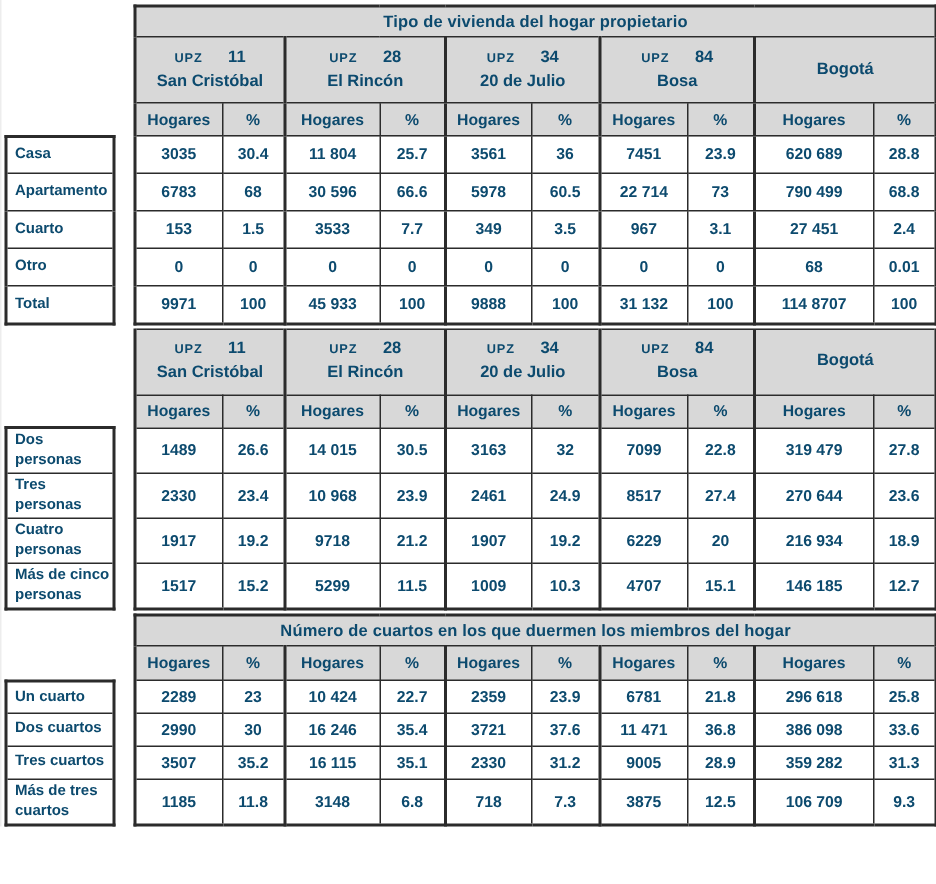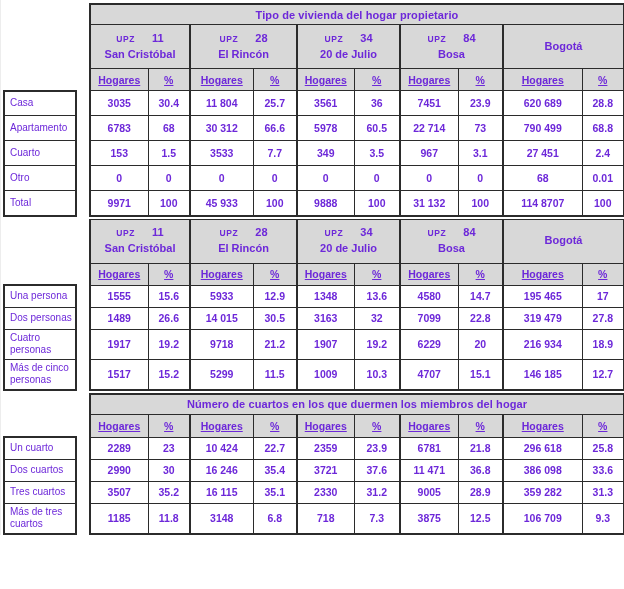--- a/index.html
+++ b/index.html
@@ -1,41 +1,41 @@
 <!DOCTYPE html>
 <html><head>
 <meta charset="utf-8">
 <style>
   html,body{margin:0;padding:0;background:#ffffff;}
   body{width:624px;height:589px;overflow:hidden;
        font-family:"Liberation Sans",sans-serif;-webkit-font-smoothing:antialiased;}
   .wrap{padding:3px 0 0 2px;border-left:1px solid #ededed;}
 
-  table.sec{border-collapse:collapse;table-layout:fixed;width:620px;color:#6d28d9;}
+  table.sec{border-collapse:collapse;table-layout:fixed;width:620px;color:#0c4a6e;}
   table.sec + table.sec{margin-top:2px;}
 
   
   thead th{background:#d8d8d8;font-weight:bold;vertical-align:middle;text-align:center;padding:0;}
   td.blank{border:none;background:#ffffff;padding:0;}
 
   .title-row th.title{border:2px solid #2b2b2b;border-bottom-width:1px;font-size:11px;height:19px;letter-spacing:.1px;}
   .upz-row{height:44px;}
   .upz-cell{border:1px solid #2b2b2b;border-right-width:2px;font-size:11px;line-height:1.45;}
   .upz-cell.gfirst{border-left-width:2px;}
   .upz-prefix{font-size:8.5px;letter-spacing:.6px;}
   .upz-num{font-size:11px;margin-left:17px;}
   .upz-name{font-size:11px;}
-  .sub-row{height:22px;text-decoration:underline;}
+  .sub-row{height:22px;}
   .sub-row th{border:1px solid #2b2b2b;font-size:10.5px;}
   .sub-row th.gfirst{border-left-width:2px;}
   .sub-row th.gend{border-right-width:2px;}
 
   
   tbody th.rowlabel{background:#ffffff;border:1px solid #2b2b2b;border-left-width:2px;border-right-width:2px;
-       font-weight:normal;font-size:10px;text-align:left;padding:2px 2px 2px 5px;line-height:1.25;}
+       font-weight:bold;font-size:10px;text-align:left;padding:2px 2px 2px 5px;line-height:1.25;}
   tbody tr:first-child th.rowlabel{border-top-width:2px;}
   tbody tr:last-child th.rowlabel{border-bottom-width:2px;}
   td.gap{border:none;background:#ffffff;padding:0;}
   td.d{border:1px solid #2b2b2b;text-align:center;font-weight:bold;font-size:10.5px;white-space:nowrap;padding:2px 1px;}
   td.d.gfirst{border-left-width:2px;}
   td.d.gend{border-right-width:2px;}
   tbody tr:last-child td.d{border-bottom-width:2px;text-align:center;}
 
   table.s1 tbody tr{height:25px;}
   table.s2 tbody tr{height:22px;}
@@ -116,21 +116,21 @@
           <td class="d">7451</td>
           <td class="d gend">23.9</td>
           <td class="d">620 689</td>
           <td class="d gend">28.8</td>
         </tr>
         <tr>
           <th class="rowlabel">Apartamento</th>
           <td class="gap"></td>
           <td class="d gfirst">6783</td>
           <td class="d gend">68</td>
-          <td class="d">30 312</td>
+          <td class="d">30 596</td>
           <td class="d gend">66.6</td>
           <td class="d">5978</td>
           <td class="d gend">60.5</td>
           <td class="d">22 714</td>
           <td class="d gend">73</td>
           <td class="d">790 499</td>
           <td class="d gend">68.8</td>
         </tr>
         <tr>
           <th class="rowlabel">Cuarto</th>
@@ -224,48 +224,48 @@
         <th>Hogares</th>
         <th class="gend">%</th>
         <th>Hogares</th>
         <th class="gend">%</th>
         <th>Hogares</th>
         <th class="gend">%</th>
       </tr>
     </thead>
     <tbody>
         <tr>
-          <th class="rowlabel">Una persona</th>
-          <td class="gap"></td>
-          <td class="d gfirst">1555</td>
-          <td class="d gend">15.6</td>
-          <td class="d">5933</td>
-          <td class="d gend">12.9</td>
-          <td class="d">1348</td>
-          <td class="d gend">13.6</td>
-          <td class="d">4580</td>
-          <td class="d gend">14.7</td>
-          <td class="d">195 465</td>
-          <td class="d gend">17</td>
-        </tr>
-        <tr>
           <th class="rowlabel">Dos personas</th>
           <td class="gap"></td>
           <td class="d gfirst">1489</td>
           <td class="d gend">26.6</td>
           <td class="d">14 015</td>
           <td class="d gend">30.5</td>
           <td class="d">3163</td>
           <td class="d gend">32</td>
           <td class="d">7099</td>
           <td class="d gend">22.8</td>
           <td class="d">319 479</td>
           <td class="d gend">27.8</td>
         </tr>
         <tr>
+          <th class="rowlabel">Tres personas</th>
+          <td class="gap"></td>
+          <td class="d gfirst">2330</td>
+          <td class="d gend">23.4</td>
+          <td class="d">10 968</td>
+          <td class="d gend">23.9</td>
+          <td class="d">2461</td>
+          <td class="d gend">24.9</td>
+          <td class="d">8517</td>
+          <td class="d gend">27.4</td>
+          <td class="d">270 644</td>
+          <td class="d gend">23.6</td>
+        </tr>
+        <tr>
           <th class="rowlabel">Cuatro personas</th>
           <td class="gap"></td>
           <td class="d gfirst">1917</td>
           <td class="d gend">19.2</td>
           <td class="d">9718</td>
           <td class="d gend">21.2</td>
           <td class="d">1907</td>
           <td class="d gend">19.2</td>
           <td class="d">6229</td>
           <td class="d gend">20</td>

